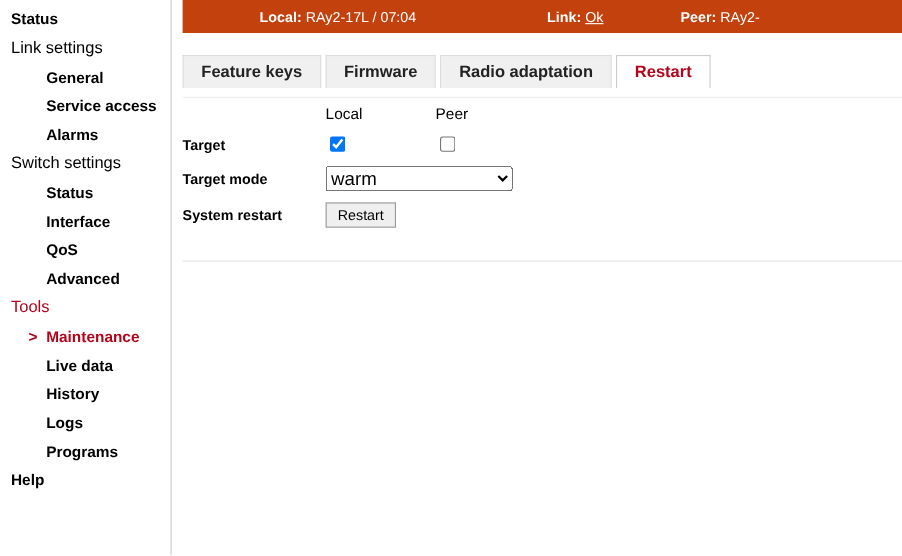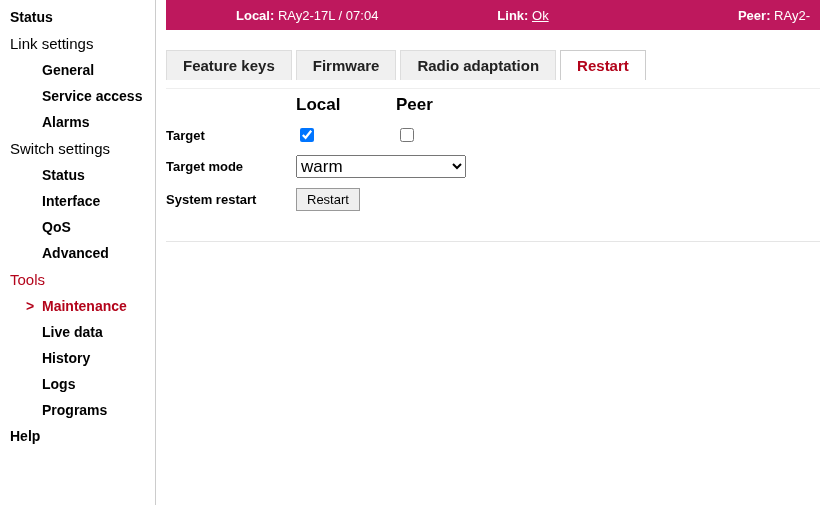--- a/index.html
+++ b/index.html
@@ -37,31 +37,31 @@
   .side-item.no-children { padding-left: 10px; }
   .arrow {
     position: absolute;
     left: 26px;
     top: 5px;
     color: #b3041b;
     font-weight: bold;
   }
   .main { flex: 1; position: relative; }
   .topbar {
-    background: #be185d;
+    background: #c2410c;
     color: #fff;
     height: 30px;
     display: flex;
     align-items: center;
     font-size: 13px;
     padding: 0 10px;
     margin-left: 10px;
   }
   .topbar .seg { flex: 1; text-align: center; white-space: nowrap; }
-  .topbar .seg.right { text-align: right; }
+  .topbar .seg.right { text-align: left; }
   .topbar .seg.left { text-align: left; padding-left: 60px;}
   .topbar .lbl { font-weight: bold; }
   .topbar .link-val { text-decoration: underline; }
   .content { padding: 20px 0 0 10px; }
   .tabs { display: flex; gap: 4px; margin-bottom: 8px; }
   .tab {
     background: #f0f0f0;
     border: 1px solid #ddd;
     border-bottom: none;
     padding: 6px 16px;
@@ -81,21 +81,21 @@
     border-bottom: 1px solid #e5e5e5;
   }
   .form-grid {
     display: grid;
     grid-template-columns: 130px 100px 100px;
     row-gap: 10px;
     align-items: center;
     font-size: 13px;
   }
   .col-label { font-weight: bold; }
-  .col-head { font-size: 17px; font-weight: bold; }
+  .col-head { font-size: 14px; }
   .chk { width: 14px; height: 14px; }
   select.mode {
     width: 170px;
     font-size: 17px;
     grid-column: 2 / span 2;
   }
   button.restart {
     font-size: 13px;
     padding: 3px 10px;
     background: #efefef;

